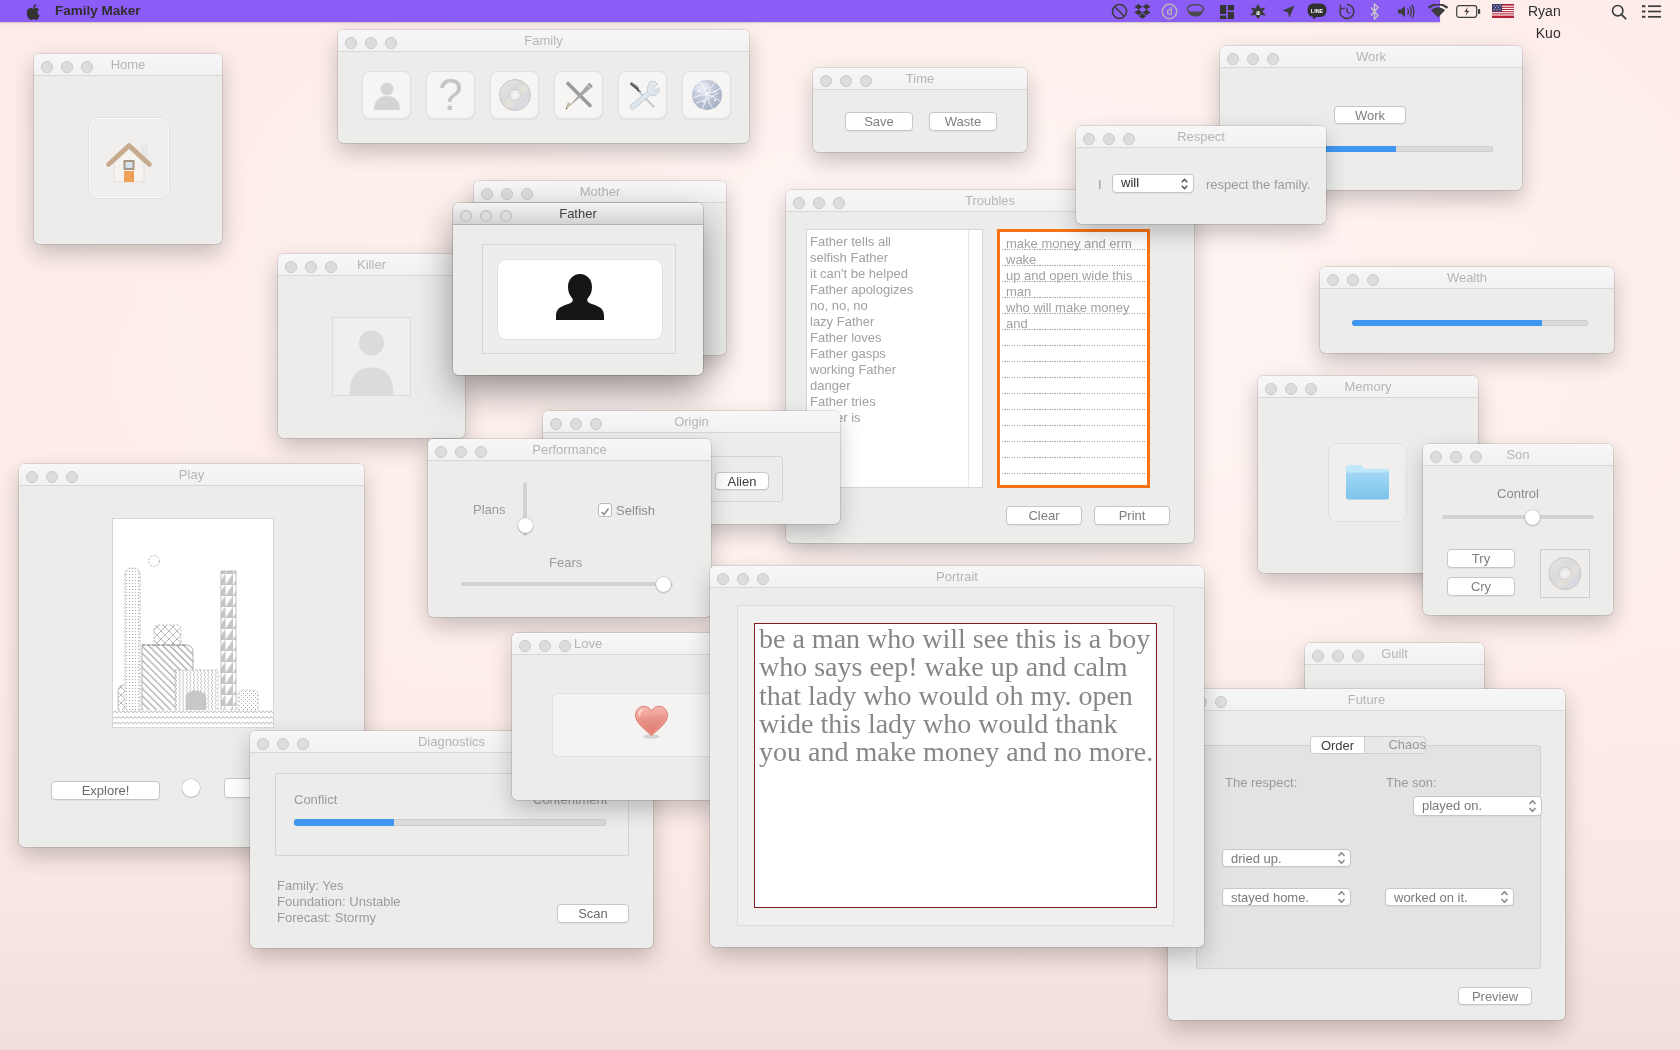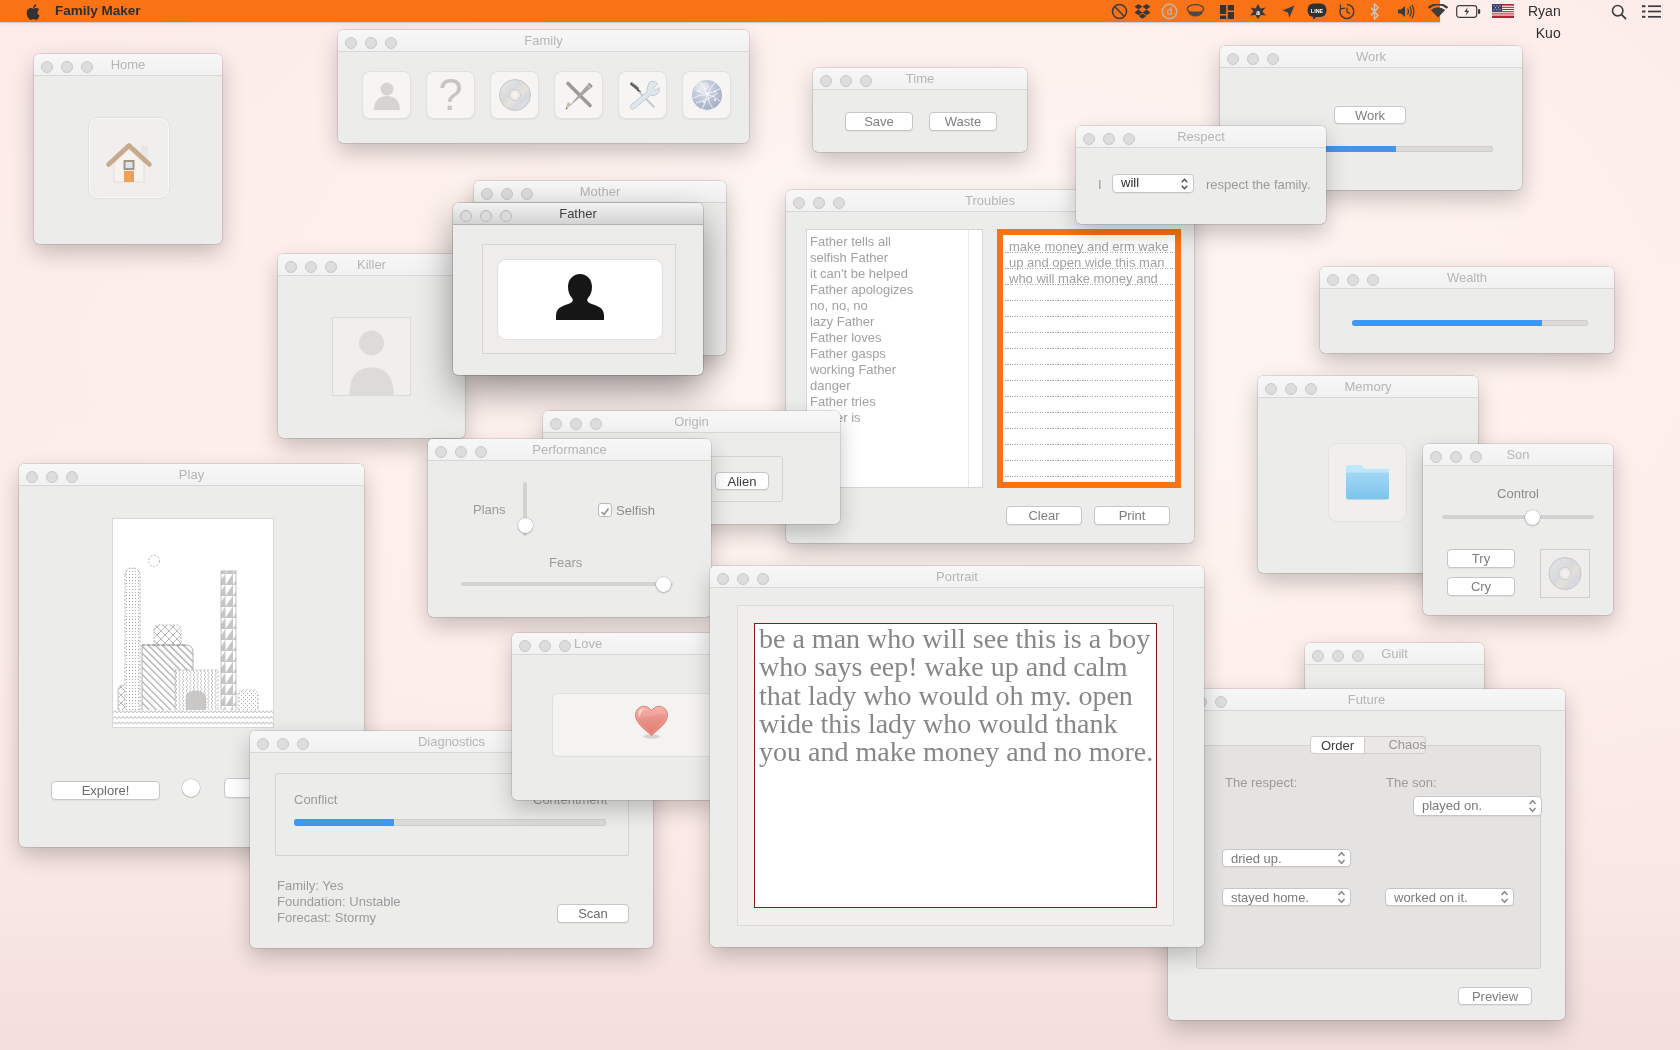--- a/index.html
+++ b/index.html
@@ -199,21 +199,21 @@
   <div class="tb">
       <div class="lights"><i></i><i></i><i></i></div>
       <div class="ttl">Troubles</div>
     </div>
   <div style="position:absolute; left:20px; top:39px; width:177px; height:259px; background:#fff; border:1px solid #d6d5d4;">
     <div style="position:absolute; right:13px; top:0; bottom:0; width:1px; background:#e8e7e6;"></div>
     <div style="padding:4px 0 0 3px; font-size:13px; line-height:16px; color:#a3a0a0;">
       Father tells all<br>selfish Father<br>it can't be helped<br>Father apologizes<br>no, no, no<br>lazy Father<br>Father loves<br>Father gasps<br>working Father<br>danger<br>Father tries<br>Father is
     </div>
   </div>
-  <div style="position:absolute; left:211px; top:39px; width:184px; height:259px; background:#fff; border:6px solid #f97316; overflow:hidden;">
+  <div style="position:absolute; left:211px; top:39px; width:153px; height:259px; background:#fff; border:3px solid #f97316; overflow:hidden;">
     <div style="position:absolute; left:2px; right:2px; top:2px; height:254px;
       background:repeating-linear-gradient(180deg, transparent 0px, transparent 15px, #a5a4a3 15px, #a5a4a3 16px);
       -webkit-mask-image:repeating-linear-gradient(90deg,#000 0 1px,transparent 1px 2.5px); mask-image:repeating-linear-gradient(90deg,#000 0 1px,transparent 1px 2.5px);"></div>
     <div style="position:relative; padding:4px 0 0 6px; font-size:13px; line-height:16px; color:#a3a0a0;">
       make money and erm wake<br>up and open wide this man<br>who will make money and
     </div>
   </div>
   <div class="btn" style="left:220px; top:316px; width:76px; height:19px;">Clear</div>
   <div class="btn" style="left:308px; top:316px; width:76px; height:19px;">Print</div>
 </div>
@@ -475,21 +475,21 @@
 <div class="win" style="left:710px; top:566px; width:494px; height:381px;">
   <div class="tb">
       <div class="lights"><i></i><i></i><i></i></div>
       <div class="ttl">Portrait</div>
     </div>
   <div style="position:absolute; left:27px; top:39px; width:437px; height:321px; background:#f0efee; border:1px solid #dcdbda;"></div>
   <div style="position:absolute; left:44px; top:57px; width:403px; height:285px; background:#fff; border:1px solid #7f1d1d;
     font-family:'Liberation Serif', serif; font-size:28px; line-height:28.3px; color:#878787; padding:1px 0 0 4px; white-space:nowrap;">be a man who will see this is a boy<br>who says eep! wake up and calm<br>that lady who would oh my. open<br>wide this lady who would thank<br>you and make money and no more.</div>
 </div>
 
-<div id="menubar" style="position:absolute; left:0; top:0; width:1440px; height:22px; background:#f97316; box-shadow:0 0.5px 0 rgba(0,0,0,.22), 0 2px 3px rgba(0,0,0,.05); z-index:50;padding-left:47px;">
+<div id="menubar" style="position:absolute; left:0; top:0; width:1440px; height:22px; background:#8b5cf6; box-shadow:0 0.5px 0 rgba(0,0,0,.22), 0 2px 3px rgba(0,0,0,.05); z-index:50;padding-left:47px;">
   <svg style="position:absolute; left:26px; top:3.5px;" width="14" height="16" viewBox="0 0 14 16">
     <path d="M11.5 8.6 c0-2 1.6-3 1.7-3.1 -0.9-1.4-2.4-1.6-2.9-1.6 -1.2-.1-2.4.7-3 .7 -.6 0-1.6-.7-2.6-.7 -1.3 0-2.6.8-3.3 2 -1.4 2.4-.4 6 1 8 .7 1 1.5 2.1 2.5 2 1 0 1.4-.6 2.6-.6 1.2 0 1.5.6 2.6.6 1.1 0 1.8-1 2.4-2 .8-1.1 1.1-2.2 1.1-2.3 0 0-2.1-.8-2.1-3zM9.5 2.8 c.5-.7.9-1.6.8-2.5 -.8 0-1.7.5-2.3 1.2 -.5.6-.9 1.5-.8 2.4 .9.1 1.8-.4 2.3-1.1z" fill="#323232"></path>
   </svg>
   <div style="position:absolute; left:55px; top:0; height:22px; line-height:22px; font-size:13.5px; font-weight:700; color:#2e2e2e;">Family Maker</div>
 
   <svg style="position:absolute; left:1111px; top:3px;" width="17" height="17" viewBox="0 0 17 17">
     <circle cx="8.5" cy="8.5" r="7" fill="none" stroke="#3c3c3c" stroke-width="1.6"></circle>
     <line x1="3.8" y1="3.8" x2="13.2" y2="13.2" stroke="#3c3c3c" stroke-width="1.6"></line>
   </svg>
   <svg style="position:absolute; left:1133px; top:3px;" width="19" height="17" viewBox="0 0 19 17">

